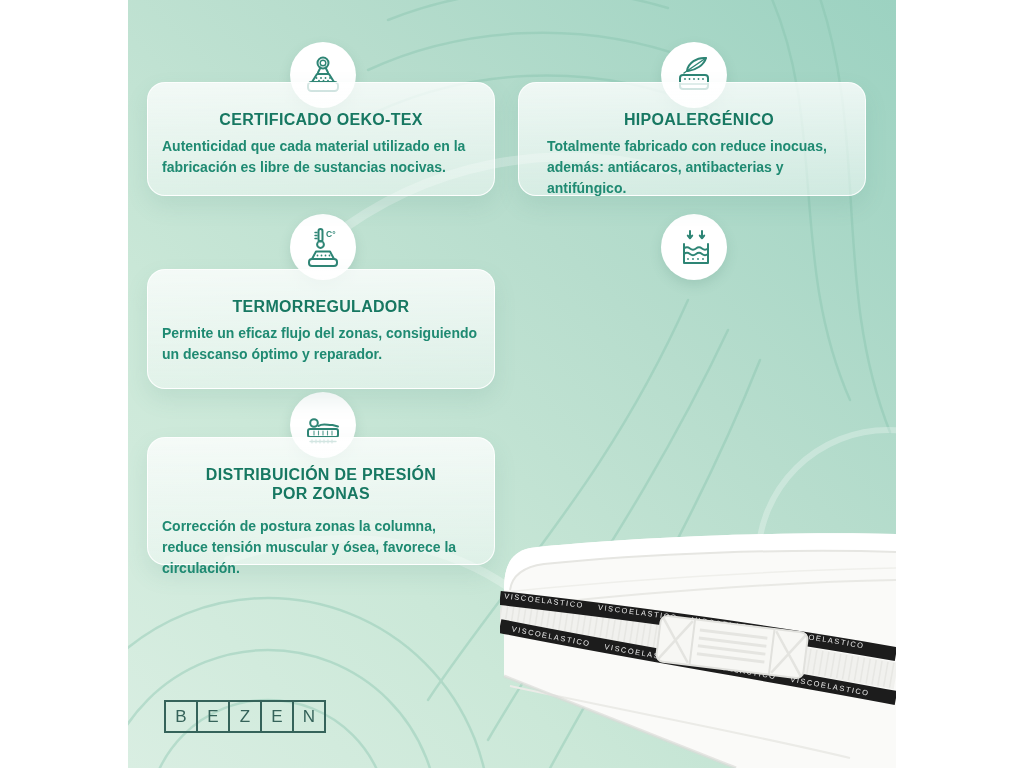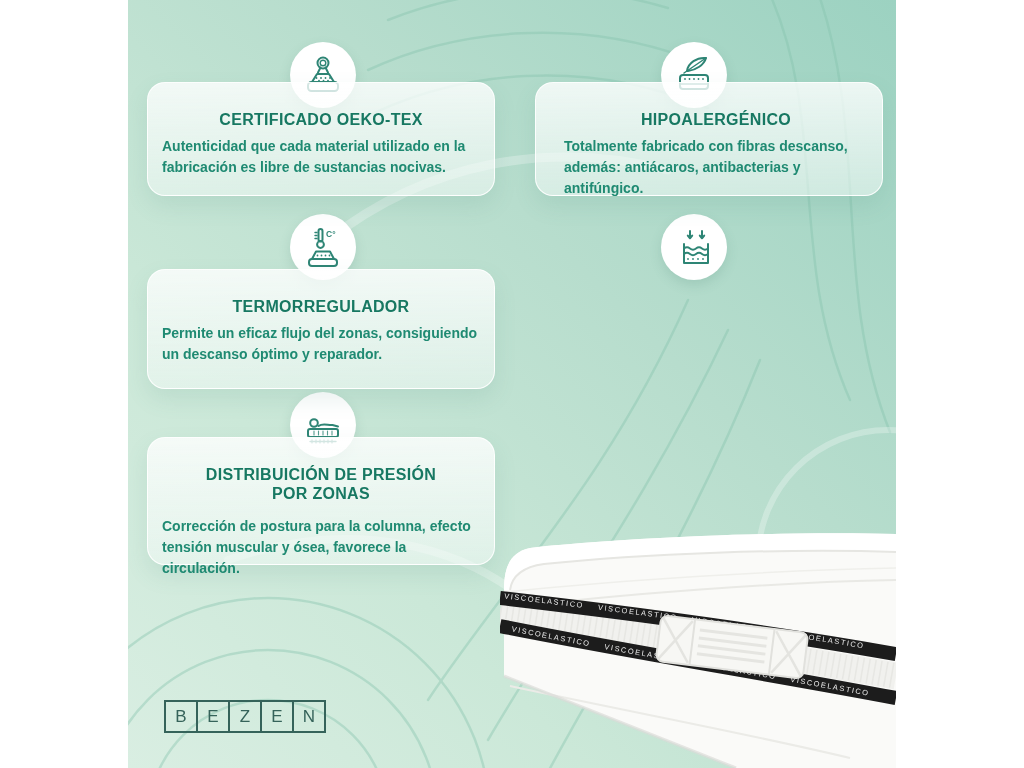--- a/index.html
+++ b/index.html
@@ -7,21 +7,21 @@
        font-family:"Liberation Sans", sans-serif;overflow:hidden;}
   .art{position:absolute;left:128px;top:0;width:768px;height:768px;overflow:hidden;
        background:linear-gradient(225deg,#9cd2c1 0%,#b7ddcd 38%,#cbe8d8 70%,#d9eee2 100%);}
   .bg-deco{position:absolute;left:0;top:0;width:768px;height:768px;}
   .card{position:absolute;width:348px;box-sizing:border-box;border-radius:18px;
         background:linear-gradient(180deg,rgba(255,255,255,0.80) 0%,rgba(244,251,248,0.52) 100%);
         border:1.5px solid rgba(255,255,255,0.9);
         box-shadow:0 10px 22px rgba(80,140,120,0.13);
         padding:24px 12px 12px 12px;}
   .pos-c1{left:19px;top:82px;height:114px;}
-  .pos-c2{left:407px;top:82px;height:114px;padding-left:26px;}
+  .pos-c2{left:390px;top:82px;height:114px;padding-left:26px;}
   .pos-c3{left:19px;top:269px;height:120px;}
   .pos-c4{left:390px;top:257px;height:120px;}
   .pos-c5{left:19px;top:437px;height:128px;}
   .card-title{color:#177862;font-weight:bold;font-size:16px;line-height:19px;
               text-align:center;letter-spacing:0.3px;margin:3px 0 7px 0;}
   .narrow-title{max-width:250px;margin:3px auto 13px auto;}
   .card-body{color:#1f8a72;font-weight:bold;font-size:14px;line-height:21px;padding:0 2px;}
   .icon-circle{position:absolute;width:66px;height:66px;border-radius:50%;background:#ffffff;
                box-shadow:0 5px 12px rgba(70,130,110,0.18);
                display:flex;align-items:center;justify-content:center;}
@@ -137,29 +137,29 @@
       <path d="M11,36.8 V40 M15,36.8 V40 M19,36.8 V40 M23,36.8 V40 M27,36.8 V40 M31,36.8 V40" stroke-width="1.1"></path>
     </svg>
   </div>
 
   <div class="card pos-c1">
     <div class="card-title">CERTIFICADO OEKO-TEX</div>
     <div class="card-body">Autenticidad que cada material utilizado en la fabricación es libre de sustancias nocivas.</div>
   </div>
   <div class="card pos-c2">
     <div class="card-title">HIPOALERGÉNICO</div>
-    <div class="card-body">Totalmente fabricado con fibras descanso, además: antiácaros, antibacterias y antifúngico.</div>
+    <div class="card-body">Totalmente fabricado con reduce inocuas, además: antiácaros, antibacterias y antifúngico.</div>
   </div>
   <div class="card pos-c3">
     <div class="card-title">TERMORREGULADOR</div>
     <div class="card-body">Permite un eficaz flujo del zonas, consiguiendo un descanso óptimo y reparador.</div>
   </div>
   <div class="card pos-c5">
     <div class="card-title narrow-title">DISTRIBUICIÓN DE PRESIÓN POR ZONAS</div>
-    <div class="card-body">Corrección de postura para la columna, efecto tensión muscular y ósea, favorece la circulación.</div>
+    <div class="card-body">Corrección de postura zonas la columna, reduce tensión muscular y ósea, favorece la circulación.</div>
   </div>
 
   <svg class="mattress" viewBox="0 0 396 240">
     <defs>
       <path id="b1" d="M0,70 C140,86 270,104 396,126"></path>
       <path id="b2" d="M0,98 C140,126 270,146 396,170"></path>
     </defs>
 
     <path d="M30,20 C130,9 290,3 396,6 L396,240 L236,240 L4,148 L4,62 C4,36 12,24 30,20 Z" fill="#fafaf8"></path>
 

